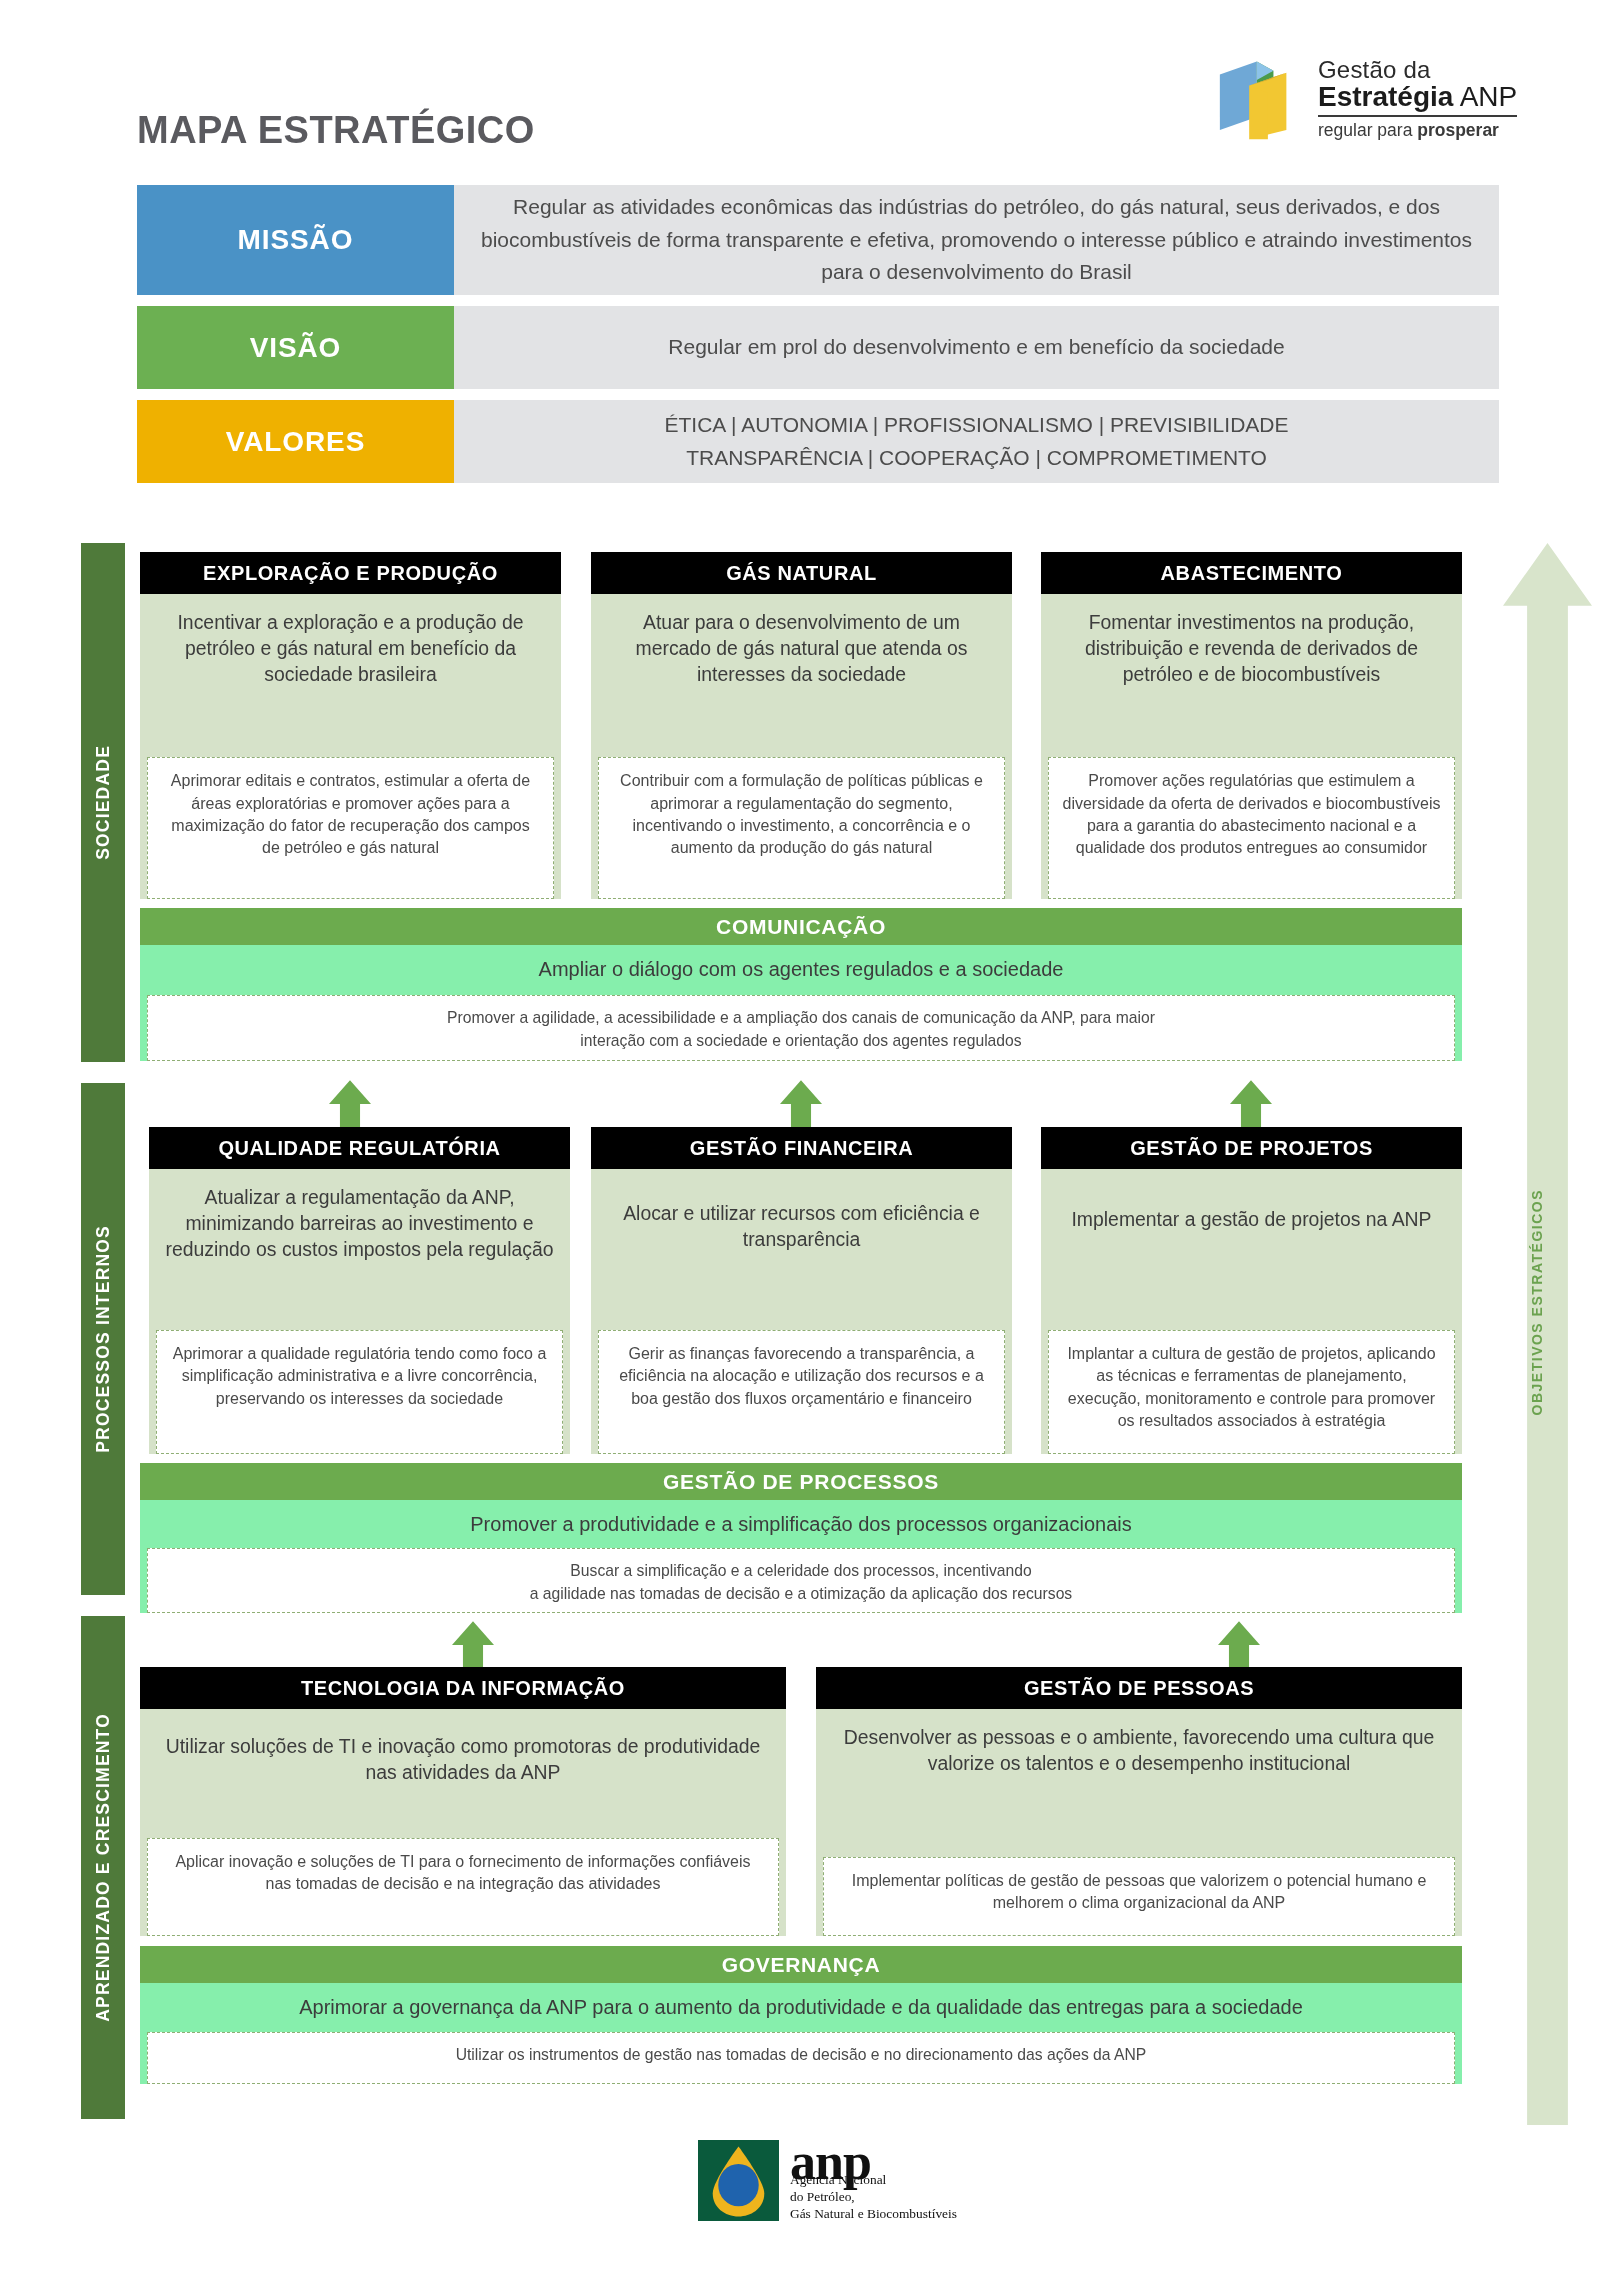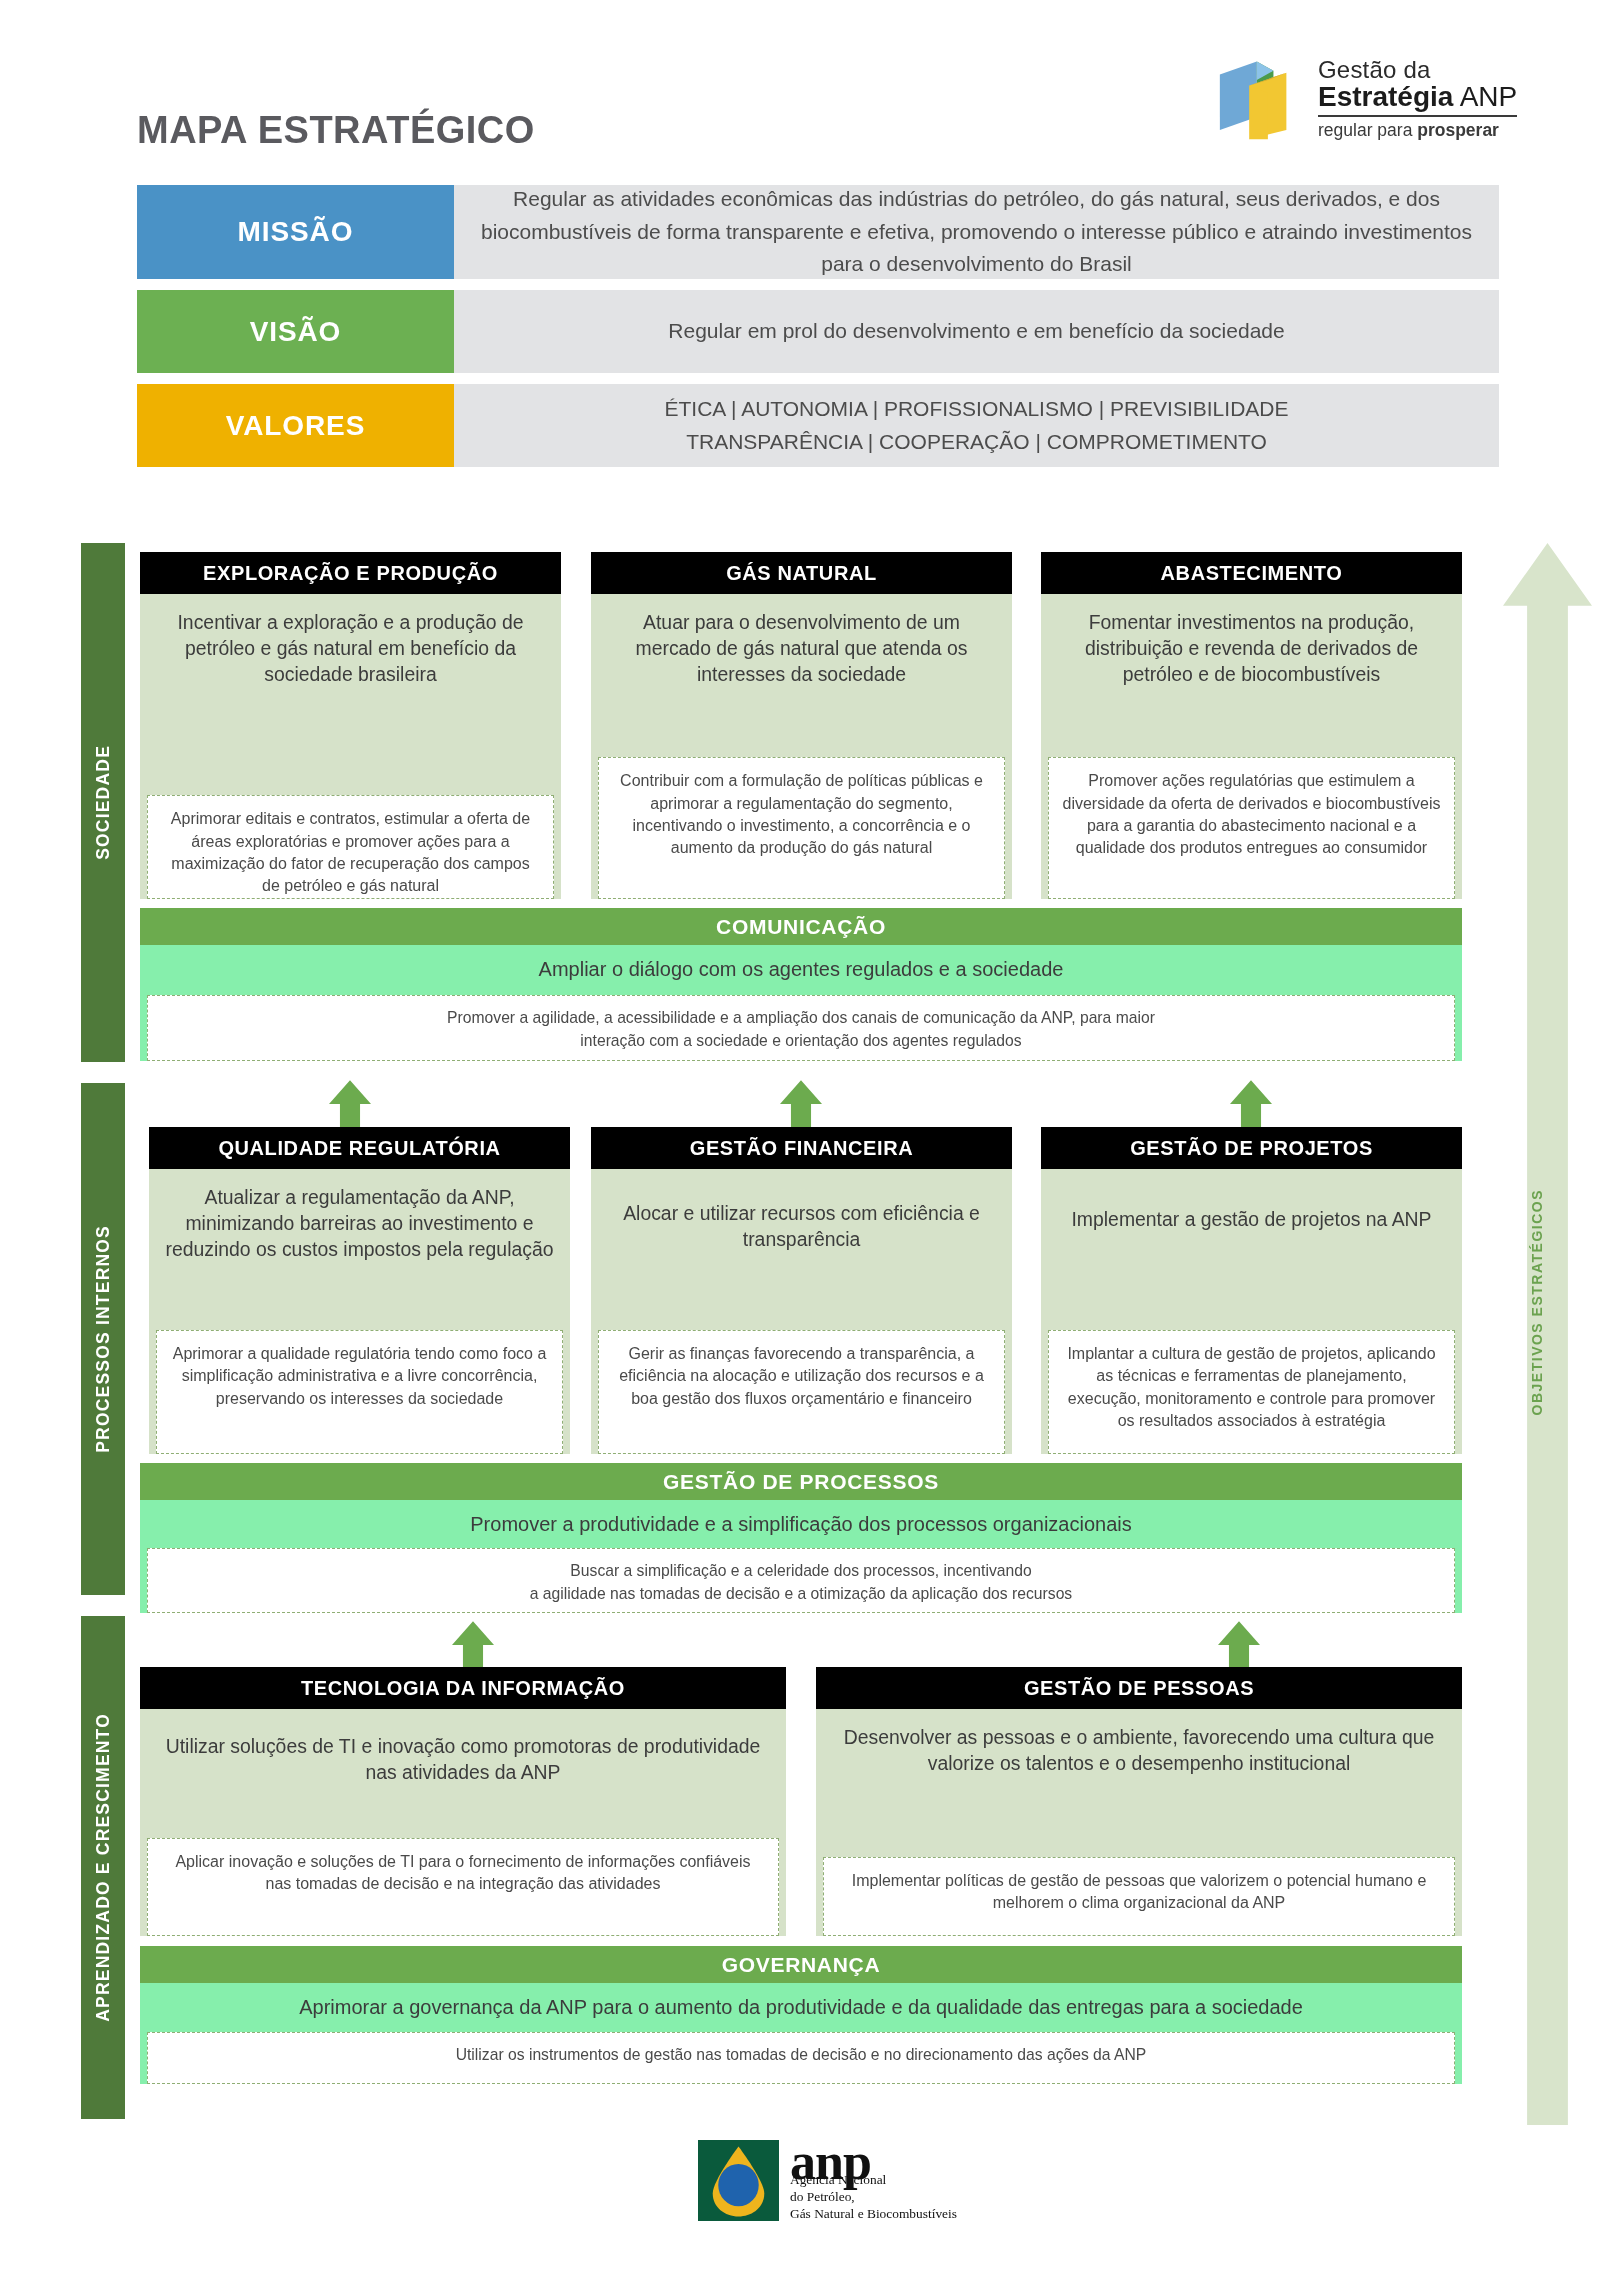--- a/index.html
+++ b/index.html
@@ -38,21 +38,21 @@
     display: flex; align-items: center; justify-content: center;
     color: #ffffff; font-weight: bold; font-size: 28px; letter-spacing: 0.9px;
   }
   .mvv-body {
     flex: 1; background: #e2e3e5;
     display: flex; align-items: center; justify-content: center;
     text-align: center; padding: 9.2px 24px;
     font-size: 21px; color: #4c4c4c; line-height: 1.55;
   }
   .row-missao .mvv-label { background: #4a92c6; }
-  .row-missao .mvv-label, .row-missao .mvv-body { height: 94px; }
+  .row-missao .mvv-label, .row-missao .mvv-body { height: 110px; }
   .row-visao .mvv-label { background: #6cb052; }
   .row-visao .mvv-label, .row-visao .mvv-body { height: 83px; }
   .row-valores .mvv-label { background: #efb100; }
   .row-valores .mvv-label, .row-valores .mvv-body { height: 83px; }
 
   
   .mapbody { position: absolute; left: 0; top: 543px; width: 1619px; height: 1587px; }
 
   
   .persp {
@@ -194,21 +194,21 @@
     <div class="obj-arrow">
       <svg viewBox="0 0 96 1714" width="89" height="1582" preserveAspectRatio="none">
         <polygon points="48,0 96,68 70,68 70,1714 26,1714 26,68 0,68" fill="#d8e4cb"></polygon>
       </svg>
     </div>
     <div class="obj-arrow-label">OBJETIVOS ESTRATÉGICOS</div>
 
     <div class="card" style="left:140px; top:9.2px; width:421px; height:347px;">
       <div class="card-head" style="height:42px;">EXPLORAÇÃO E PRODUÇÃO</div>
       <div class="card-obj">Incentivar a exploração e a produção de petróleo e gás natural em benefício da sociedade brasileira</div>
-      <div class="card-res" style="height:104px;">Aprimorar editais e contratos, estimular a oferta de áreas exploratórias e promover ações para a maximização do fator de recuperação dos campos de petróleo e gás natural</div>
+      <div class="card-res" style="height:142px;">Aprimorar editais e contratos, estimular a oferta de áreas exploratórias e promover ações para a maximização do fator de recuperação dos campos de petróleo e gás natural</div>
     </div>
 
     <div class="card" style="left:591px; top:9.2px; width:421px; height:347px;">
       <div class="card-head" style="height:42px;">GÁS NATURAL</div>
       <div class="card-obj">Atuar para o desenvolvimento de um mercado de gás natural que atenda os interesses da sociedade</div>
       <div class="card-res" style="height:142px;">Contribuir com a formulação de políticas públicas e aprimorar a regulamentação do segmento, incentivando o investimento, a concorrência e o aumento da produção do gás natural</div>
     </div>
 
     <div class="card" style="left:1041px; top:9.2px; width:421px; height:347px;">
       <div class="card-head" style="height:42px;">ABASTECIMENTO</div>

